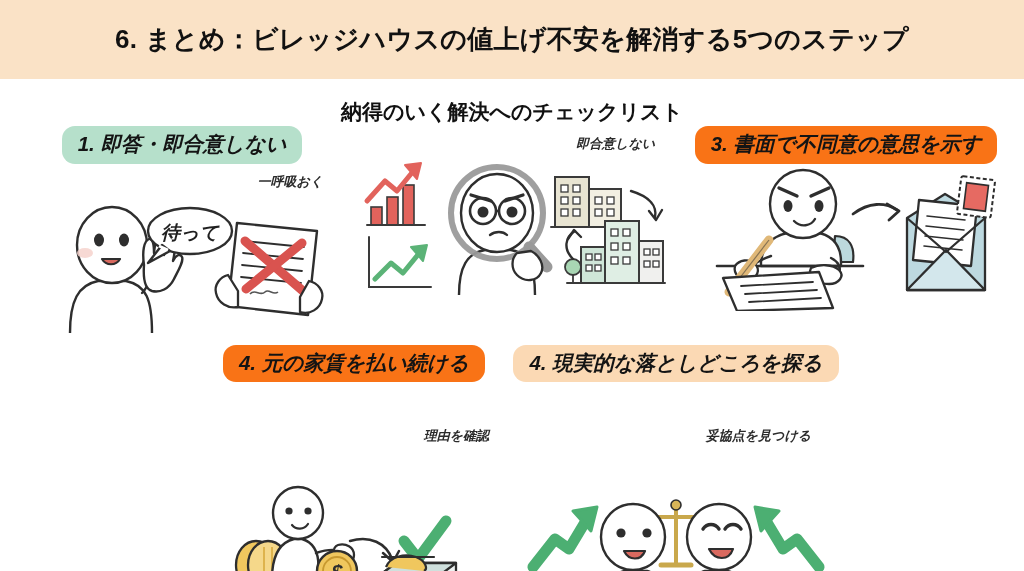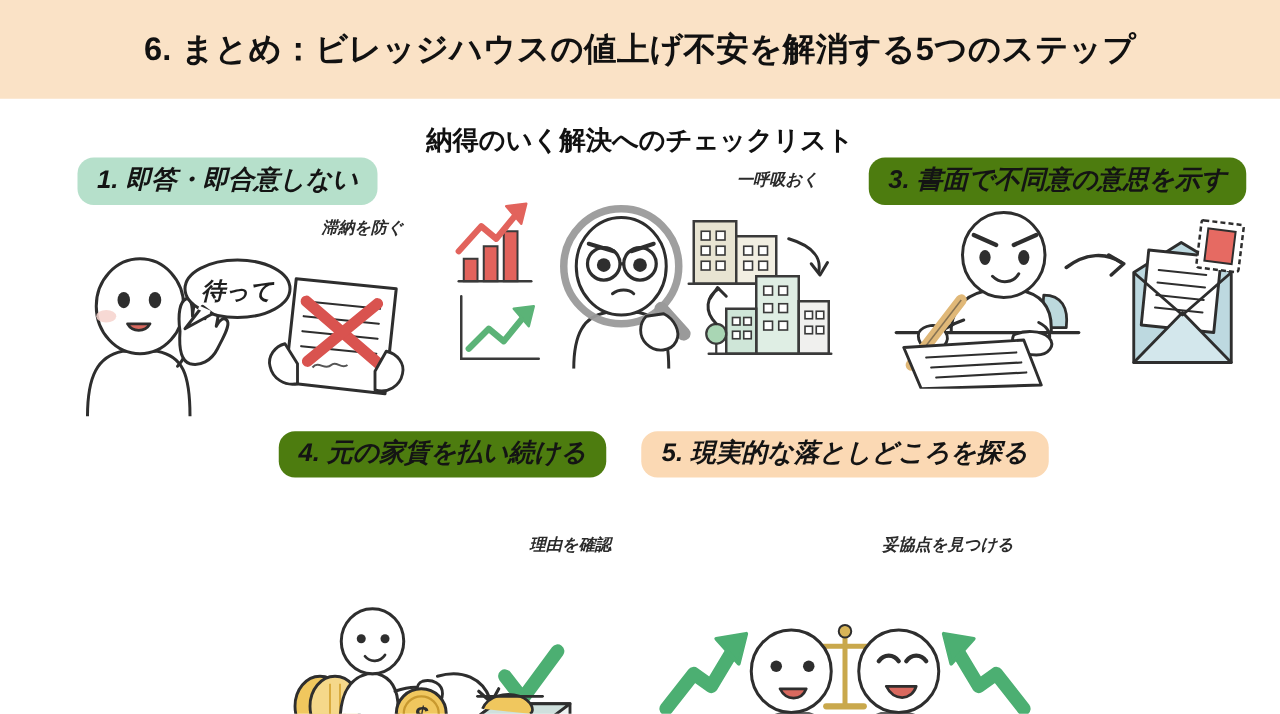--- a/index.html
+++ b/index.html
@@ -76,21 +76,21 @@
     border-radius: 13px;
     padding: 5px 16px 7px 16px;
     font-size: 20.5px;
     font-weight: bold;
     color: #141414;
     white-space: nowrap;
     line-height: 1.25;
   }
   .pill-green  { background: #b6e0cb; }
   .pill-orange { background: #fbd9b4; }
-  .pill-blue   { background: #4d7c0f; }
+  .pill-blue   { background: #f97316; }
 
   .caption-row {
     width: 100%;
     display: flex;
     justify-content: flex-end;
     padding-right: 18px;
     box-sizing: border-box;
     margin-top: 9px;
     height: 18px;
   }
@@ -117,21 +117,21 @@
   <div class="subtitle">納得のいく解決へのチェックリスト</div>
 </div>
 
 <div class="steps-area">
 
   <div class="row row-top">
 
     <div class="step-card">
       <div class="pill pill-green">1. 即答・即合意しない</div>
       <div class="caption-row">
-        <div class="caption">滞納を防ぐ</div>
+        <div class="caption">一呼吸おく</div>
       </div>
       <div class="illus">
         <svg width="300" height="140" viewBox="0 0 300 140">
           <g fill="none" stroke="#2e2e2e" stroke-width="2.4" stroke-linecap="round" stroke-linejoin="round">
 
             <path d="M38 140 C38 108, 46 92, 66 88 L94 88 C114 92, 120 106, 120 140" fill="#ffffff"></path>
 
             <ellipse cx="80" cy="52" rx="35" ry="38" fill="#ffffff"></ellipse>
 
             <path d="M110 100 C118 92, 120 80, 118 70" fill="none"></path>
@@ -174,21 +174,21 @@
           <g fill="#ffffff" stroke="#2e2e2e" stroke-width="2.3" stroke-linejoin="round" stroke-linecap="round">
             <path d="M196 82 C188 84, 182 92, 184 100 C186 110, 196 116, 206 114 L206 98 Z"></path>
             <path d="M277 88 C286 90, 292 98, 290 106 C288 116, 278 122, 268 119 L268 104 Z"></path>
           </g>
         </svg>
       </div>
     </div>
 
     <div class="step-card">
       <div class="caption-row">
-        <div class="caption">一呼吸おく</div>
+        <div class="caption">即合意しない</div>
       </div>
       <div class="illus">
         <svg width="310" height="140" viewBox="0 0 310 140">
 
           <g>
             <g fill="#e2635c" stroke="#3a3a3a" stroke-width="1.6">
               <rect x="12" y="52" width="11" height="18"></rect>
               <rect x="28" y="42" width="11" height="28"></rect>
               <rect x="44" y="30" width="11" height="40"></rect>
             </g>
@@ -402,21 +402,21 @@
             <rect x="176" y="100" width="26" height="8" rx="1.6" fill="#dfe7e5" stroke="#2e2e2e" stroke-width="2"></rect>
             <path d="M189 108 L189 118" stroke="#2e2e2e" stroke-width="2" stroke-linecap="round"></path>
             <rect x="172" y="122" width="32" height="12" fill="#e4ebe9" stroke="#2e2e2e" stroke-width="2"></rect>
             <rect x="222" y="122" width="12" height="12" fill="#e4ebe9" stroke="#2e2e2e" stroke-width="2"></rect>
           </g>
         </svg>
       </div>
     </div>
 
     <div class="step-card narrow">
-      <div class="pill pill-orange">5. 現実的な落としどころを探る</div>
+      <div class="pill pill-orange">4. 現実的な落としどころを探る</div>
       <div class="caption-row">
         <div class="caption">妥協点を見つける</div>
       </div>
       <div class="illus">
         <svg width="310" height="142" viewBox="0 0 310 142">
 
           <g>
             <path d="M12 84 L34 56 L48 66 L66 36" fill="none" stroke="#4caf72" stroke-width="11" stroke-linecap="round" stroke-linejoin="round"></path>
             <path d="M52 28 L76 24 L70 48 Z" fill="#4caf72" stroke="#4caf72" stroke-width="3" stroke-linejoin="round"></path>
           </g>

